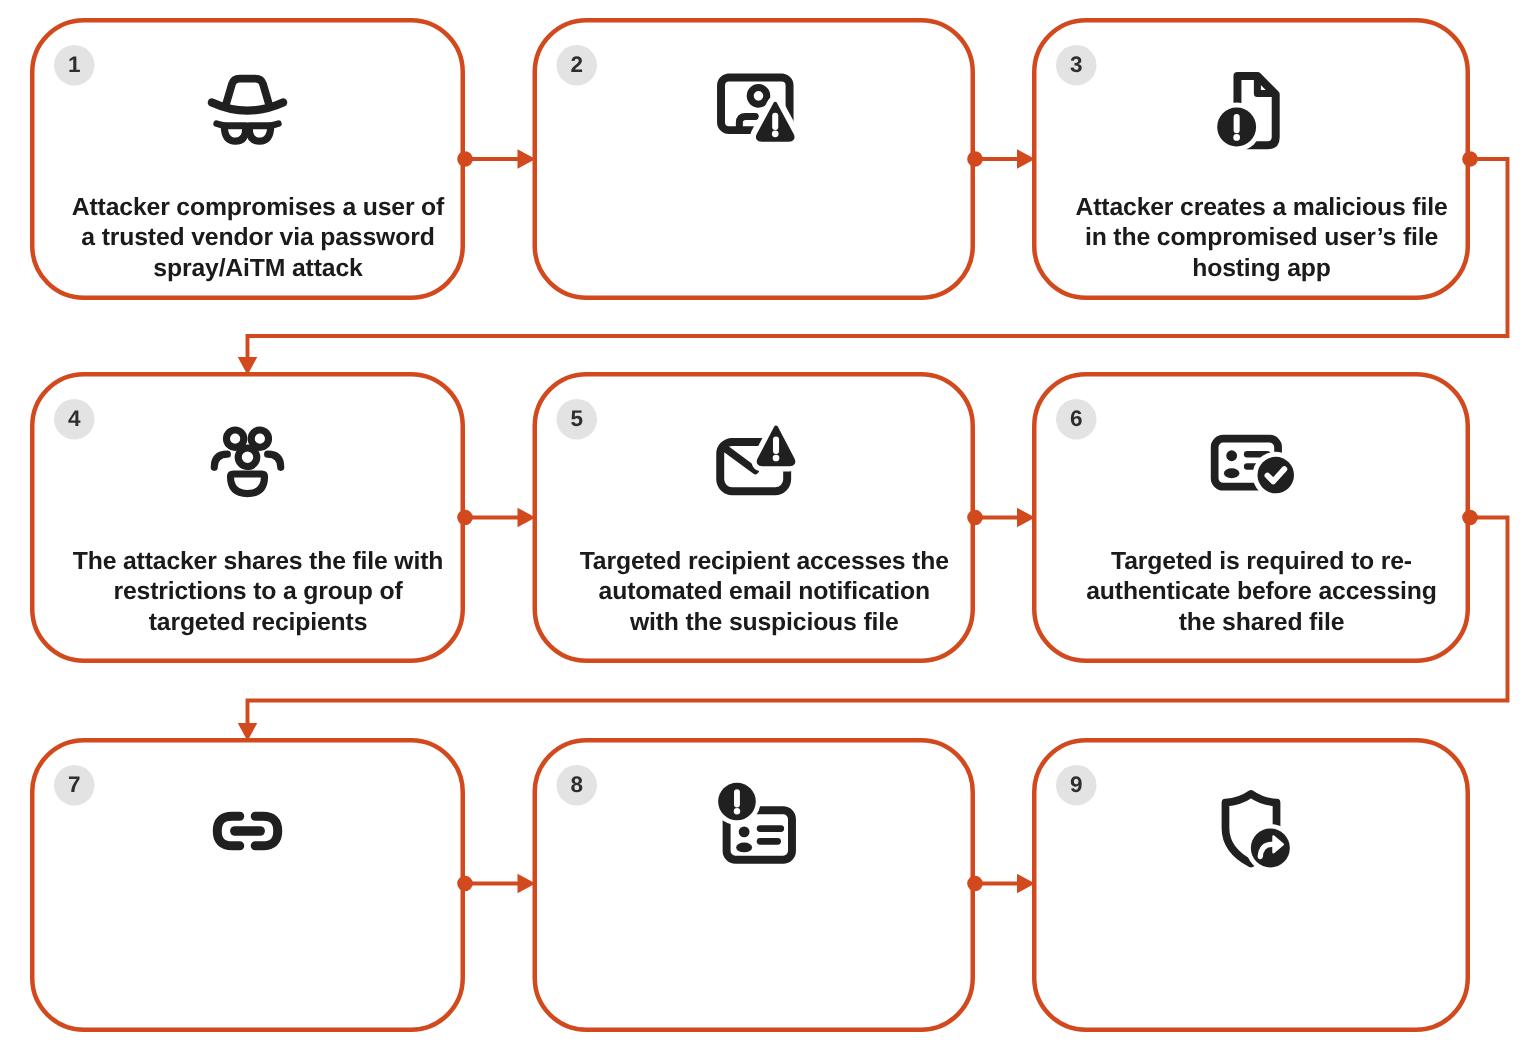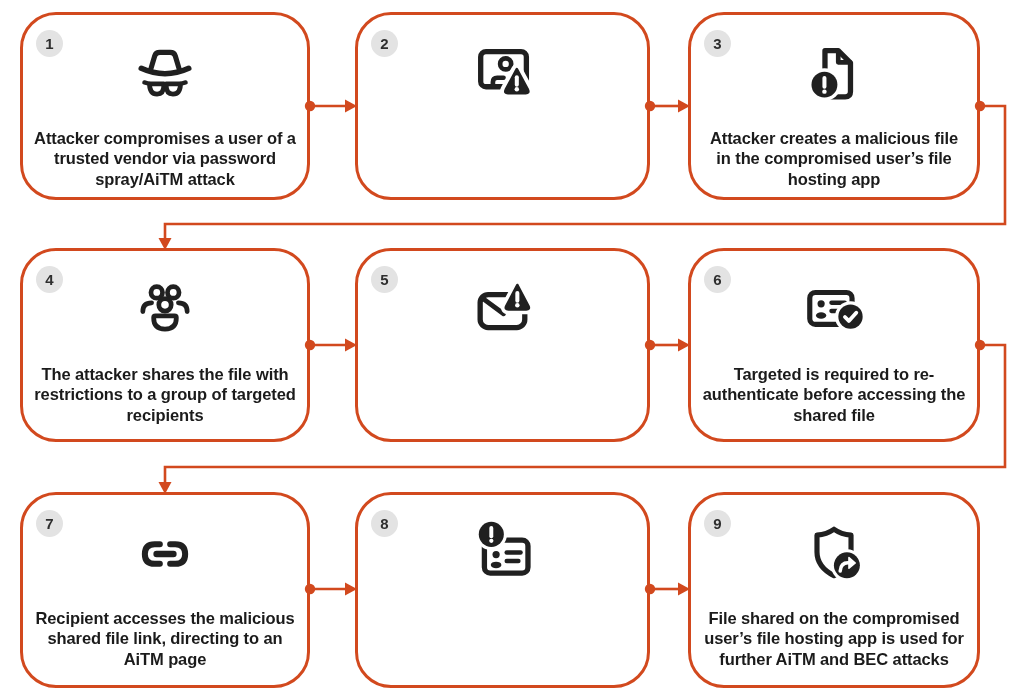--- a/index.html
+++ b/index.html
@@ -30,21 +30,21 @@
   #card-9{left:688px;top:492px;width:292px;height:196px;}
   .badge{
     position:absolute;left:13px;top:15px;width:27px;height:27px;border-radius:50%;
     background:var(--badge-bg);color:var(--badge-ink);
     font-size:15px;font-weight:700;line-height:27px;text-align:center;
   }
   .icon-wrap{
     height:88px;margin-top:15px;display:flex;align-items:center;justify-content:center;
   }
   .card p{
-    margin:10px 0 0 0;padding:0 10px;text-align:center;
+    margin:10px 0 0 14px;padding:0 10px;text-align:center;
     font-size:16.5px;font-weight:600;line-height:1.23;color:#1B1B1B;
     letter-spacing:-0.1px;
   }
   .connectors{position:absolute;left:0;top:0;z-index:2;pointer-events:none;}
   .connectors path.line{stroke:var(--orange);stroke-width:2.6;fill:none;}
   .connectors circle.dot{fill:var(--orange);}
   .connectors polygon.head{fill:var(--orange);}
   svg.icon{display:block;}
   svg.icon .s{stroke:var(--ink);fill:none;stroke-linecap:round;stroke-linejoin:round;}
   svg.icon .f{fill:var(--ink);}
@@ -172,20 +172,21 @@
     <div class="icon-wrap">
       <svg class="icon" width="76" height="68" viewBox="0 0 64 64">
         <rect class="s" stroke-width="5" x="10.5" y="17.5" width="42" height="31" rx="7.5"></rect>
         <path class="s" stroke-width="4.6" d="M13.5 21.5 L32.5 35.5"></path>
         <path class="w" stroke-width="9" d="M45.5 8.5 L55.9 28.3 Q57.4 31.5 53.9 31.5 H37.1 Q33.6 31.5 35.1 28.3 Z"></path>
         <path class="f" stroke="#202020" stroke-width="2.5" stroke-linejoin="round" d="M45.5 8.5 L55.9 28.3 Q57.4 31.5 53.9 31.5 H37.1 Q33.6 31.5 35.1 28.3 Z"></path>
         <path class="w" stroke-width="3.8" d="M45.5 16 V23.2"></path>
         <circle class="wf" cx="45.5" cy="27.6" r="2.1"></circle>
       </svg>
     </div>
+    <p>Targeted recipient accesses the automated email notification with the suspicious file</p>
   </article>
 
   <article class="card" id="card-6">
     <span class="badge">6</span>
     <div class="icon-wrap">
       <svg class="icon" width="76" height="66" viewBox="0 0 64 64">
         <rect class="s" stroke-width="5" x="8.5" y="15" width="41" height="31" rx="5.5"></rect>
         <circle class="f" cx="19.5" cy="26" r="3.5"></circle>
         <ellipse class="f" cx="19.5" cy="37.3" rx="5" ry="3.2"></ellipse>
         <path class="s" stroke-width="4.2" d="M29.5 25 H42.5"></path>
@@ -200,21 +201,20 @@
 
   <article class="card" id="card-7">
     <span class="badge">7</span>
     <div class="icon-wrap">
       <svg class="icon" width="74" height="60" viewBox="0 0 64 64">
         <path class="s" stroke-width="6.4" d="M26.5 21.5 H21 Q10.5 21.5 10.5 32 Q10.5 42.5 21 42.5 H26.5"></path>
         <path class="s" stroke-width="6.4" d="M37.5 21.5 H43 Q53.5 21.5 53.5 32 Q53.5 42.5 43 42.5 H37.5"></path>
         <path class="s" stroke-width="6.8" d="M23 32 H41"></path>
       </svg>
     </div>
-    <p>Recipient accesses the malicious shared file link, directing to an AiTM page</p>
   </article>
 
   <article class="card" id="card-8">
     <span class="badge">8</span>
     <div class="icon-wrap">
       <svg class="icon" width="76" height="68" viewBox="0 0 64 64">
         <rect class="s" stroke-width="5" x="14.5" y="19" width="41" height="31" rx="5.5"></rect>
         <circle class="wf" cx="21" cy="13.5" r="14.8"></circle>
         <circle class="f" cx="21" cy="13.5" r="11.8"></circle>
         <path class="w" stroke-width="3.7" d="M21 7.6 V15.4"></path>
@@ -231,16 +231,15 @@
     <span class="badge">9</span>
     <div class="icon-wrap">
       <svg class="icon" width="74" height="66" viewBox="0 0 64 64">
         <path class="s" stroke-width="5" d="M32 8 Q39 13 48.5 13.7 V30 Q48.5 44.5 32 53 Q15.5 44.5 15.5 30 V13.7 Q25 13 32 8 Z"></path>
         <circle class="wf" cx="44.5" cy="43" r="15.6"></circle>
         <circle class="f" cx="44.5" cy="43" r="12.6"></circle>
         <path class="w" stroke-width="3.4" d="M38 48.5 Q38.6 40.6 45.5 40.6 H46.5"></path>
         <path class="wf" stroke="#ffffff" stroke-width="1.5" stroke-linejoin="round" d="M46.5 35.5 L52.6 40.7 L46.5 45.8 Z"></path>
       </svg>
     </div>
-    <p>File shared on the compromised user’s file hosting app is used for further AiTM and BEC attacks</p>
   </article>
 
 </div>
 
 </body></html>

